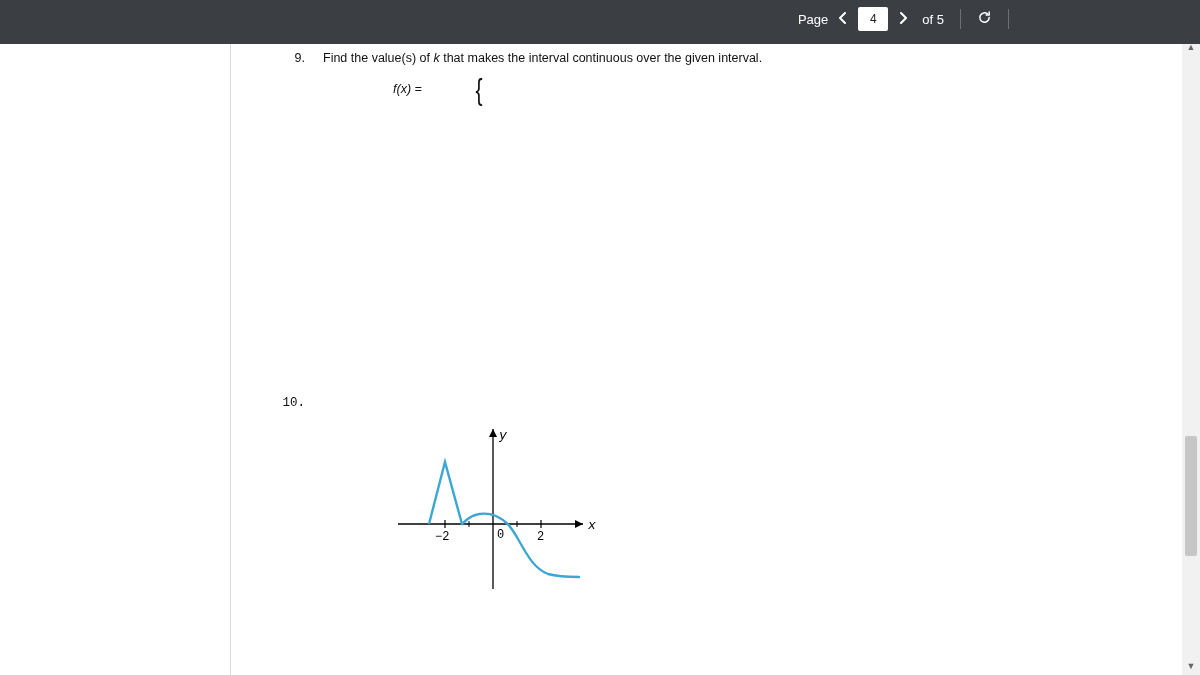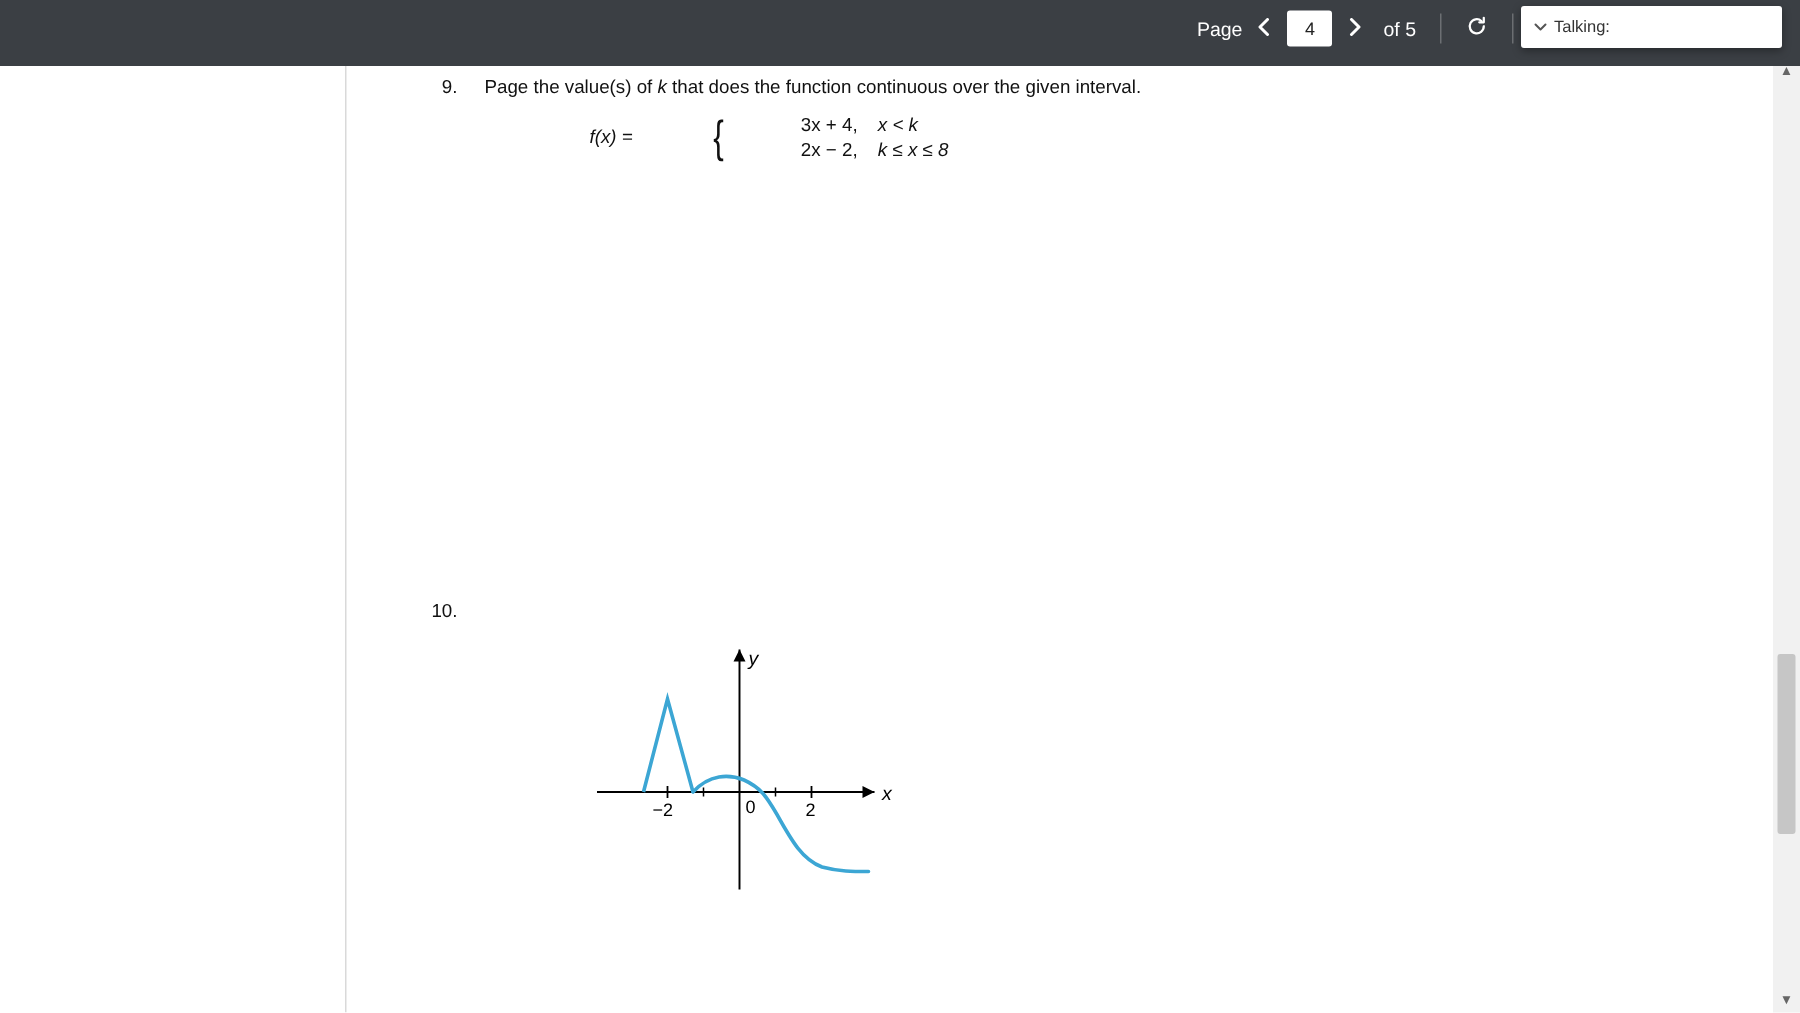--- a/index.html
+++ b/index.html
@@ -134,20 +134,21 @@
     line-height: 30px;
     margin: 0 2px 0 4px;
     transform: scaleX(0.7);
   }
   .pw-rows { display: inline-block; }
   .pw-row { white-space: nowrap; }
   .pw-cond { margin-left: 10px; }
 
   .q10 {
     margin-top: 290px;
+    font-family: Liberation Mono, monospace;
   }
   .q10 .qbody { max-width: 520px; }
 
   .graph-holder {
     margin-top: 14px;
     margin-left: 60px;
     width: 220px;
     height: 190px;
   }
 
@@ -211,50 +212,34 @@
     <span class="divider-v"></span>
     <button class="nav-btn">
       <svg width="15" height="15" viewBox="0 0 16 16" fill="none">
         <path d="M13 8a5 5 0 1 1-1.7-3.75" stroke="#fff" stroke-width="1.6" stroke-linecap="round"></path>
         <path d="M13 2v3.2h-3.2" stroke="#fff" stroke-width="1.6" stroke-linecap="round" stroke-linejoin="round"></path>
       </svg>
     </button>
     <span class="divider-v"></span>
   </div>
 
-  <div class="talking-box">
-    <svg width="10" height="10" viewBox="0 0 12 12" fill="none">
-        <path d="M2 4 L6 8 L10 4" stroke="#555" stroke-width="1.6" stroke-linecap="round" stroke-linejoin="round"></path>
-      </svg>
-    <span>Talking:</span>
-  </div>
 </div>
 
 <div class="viewport">
   <div class="page-edge"></div>
 
   <div class="doc">
 
     <div class="qrow">
       <div class="qnum">9.</div>
       <div class="qbody">
-        <span>Page the value(s) of </span><span class="fstyle">k</span><span> that does the function continuous over the given interval.</span>
+        <span>Find the value(s) of </span><span class="fstyle">k</span><span> that makes the interval continuous over the given interval.</span>
         <div class="piecewise">
           <span class="fstyle">f(x) = </span>
           <span class="brace">{</span>
-          <span class="pw-rows">
-            <div class="pw-row">
-              <span>3x + 4,</span>
-              <span class="pw-cond fstyle">x &lt; k</span>
-            </div>
-            <div class="pw-row">
-              <span>2x − 2,</span>
-              <span class="pw-cond fstyle">k ≤ x ≤ 8</span>
-            </div>
-          </span>
         </div>
       </div>
     </div>
 
     <div class="qrow q10">
       <div class="qnum">10.</div>
       <div class="qbody">
         <div class="graph-holder">
           <svg width="220" height="190" viewBox="0 0 220 190">
 

